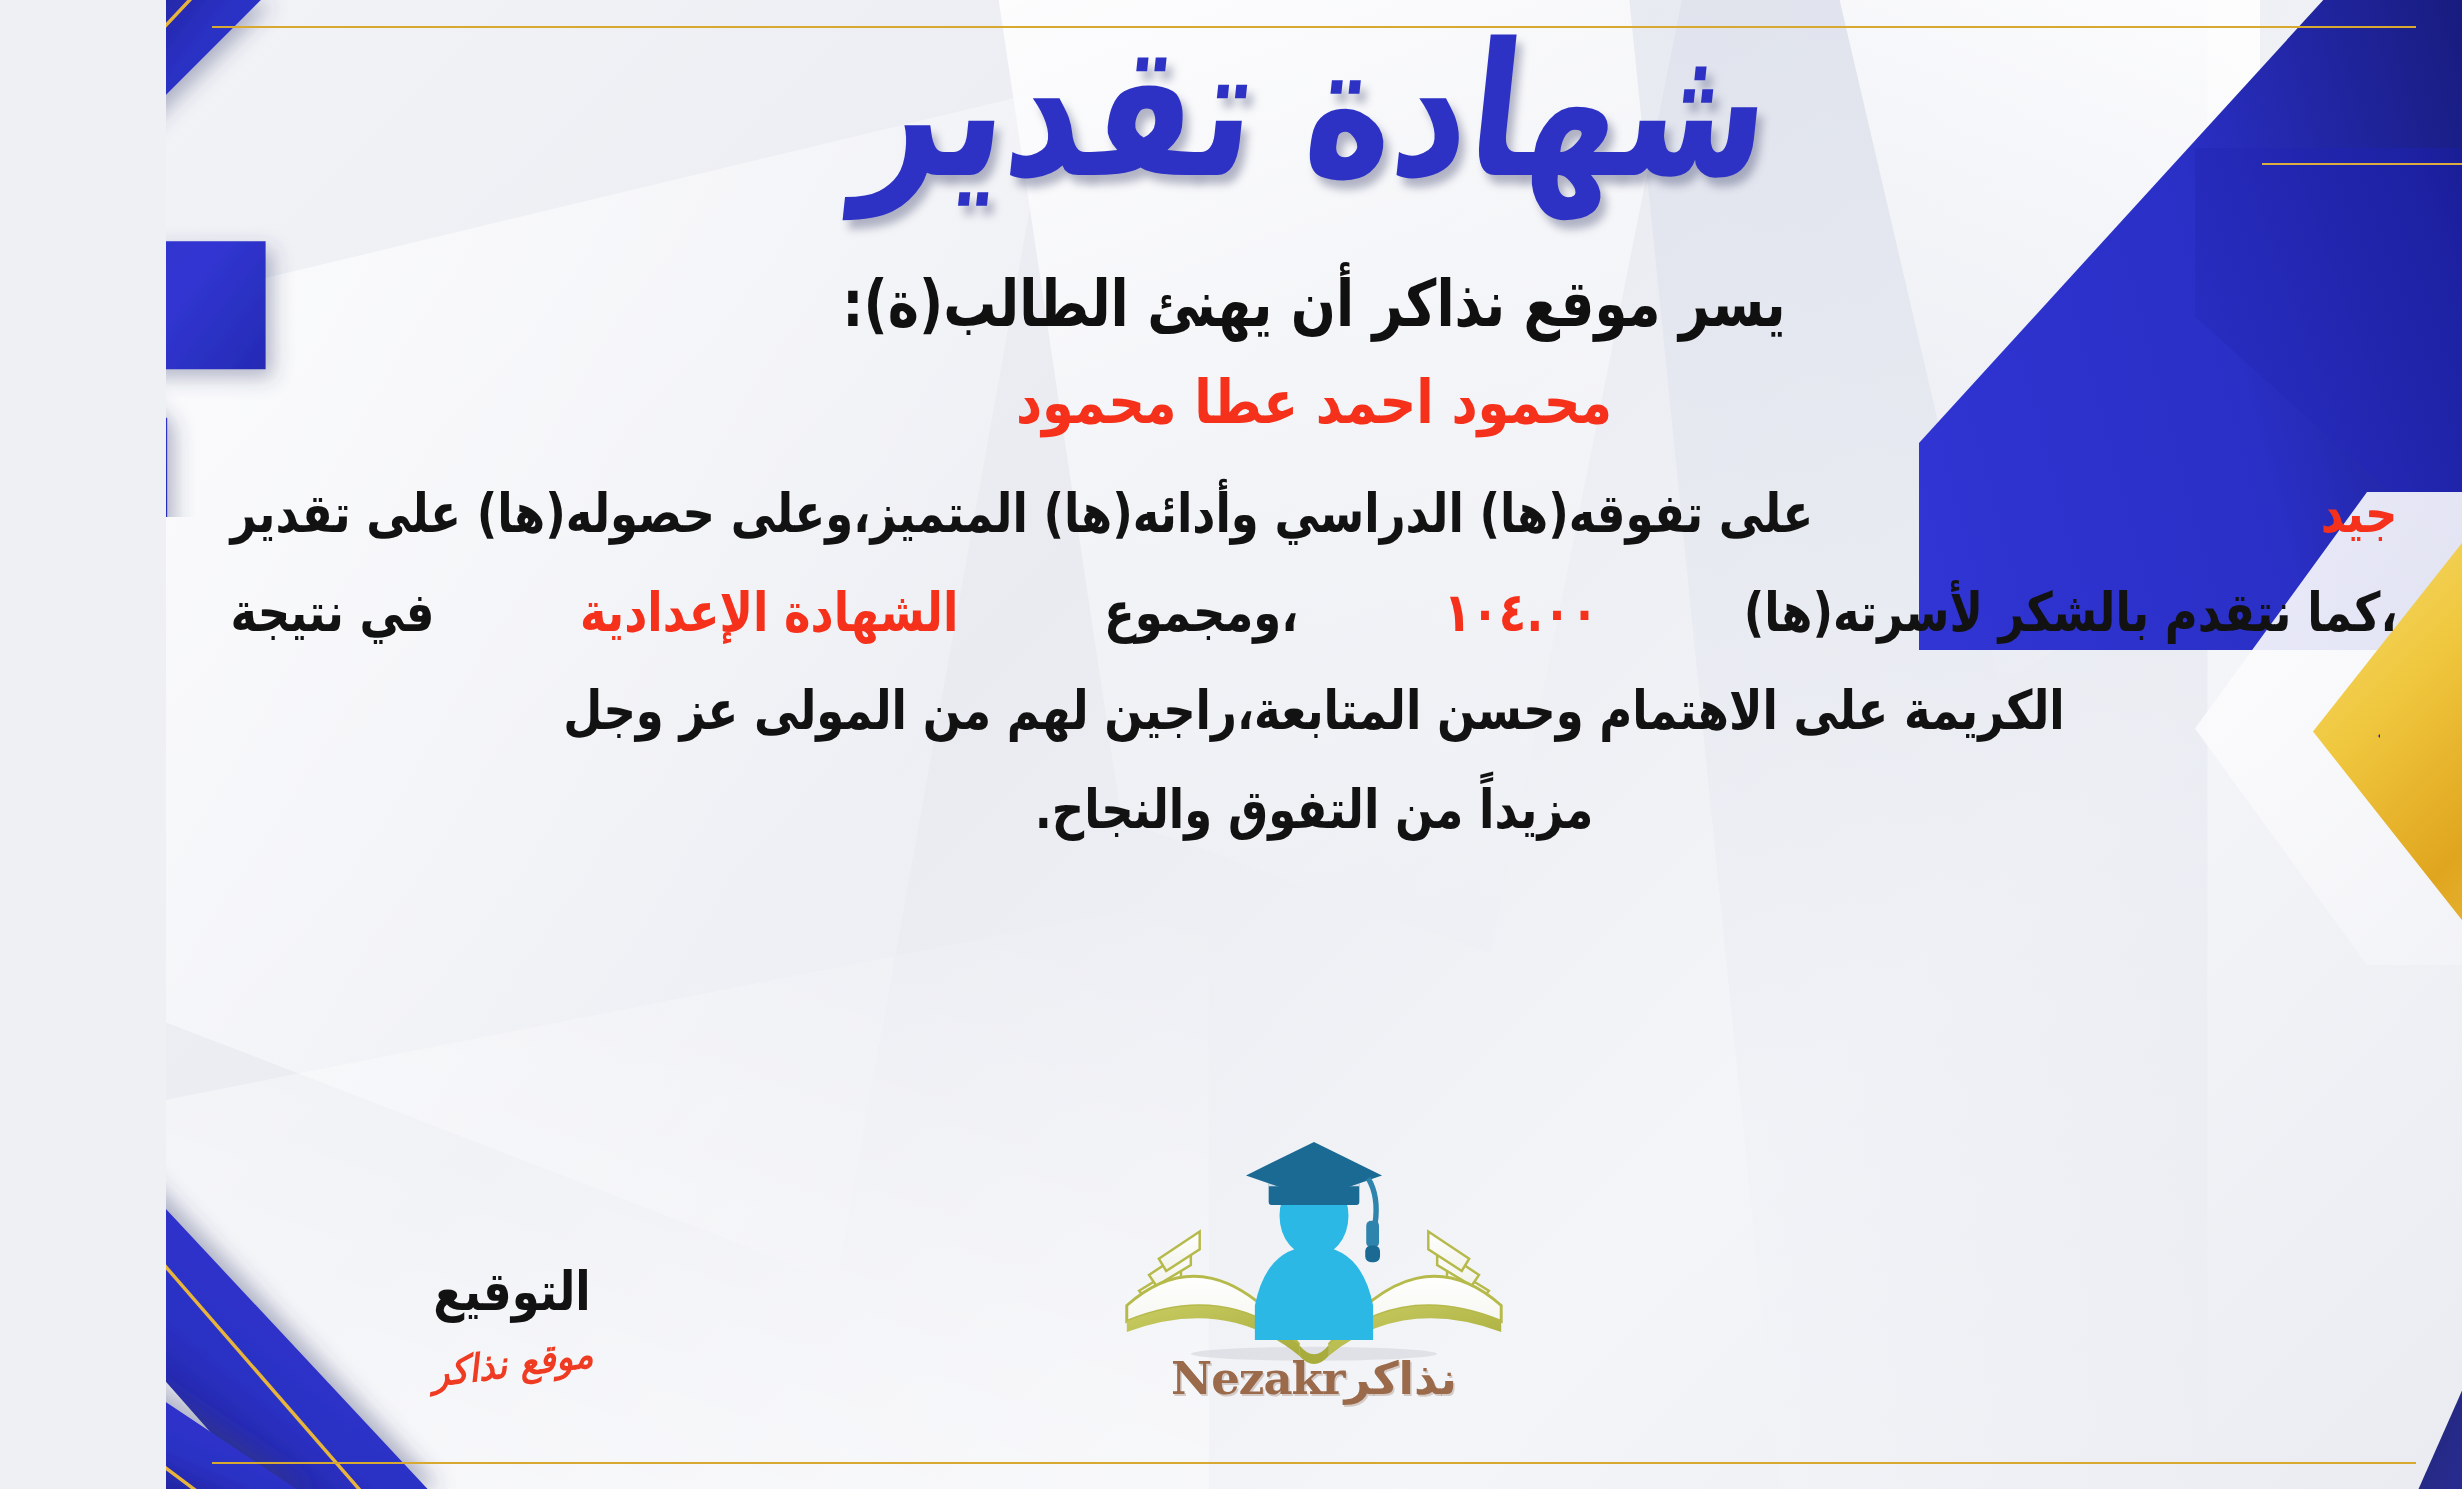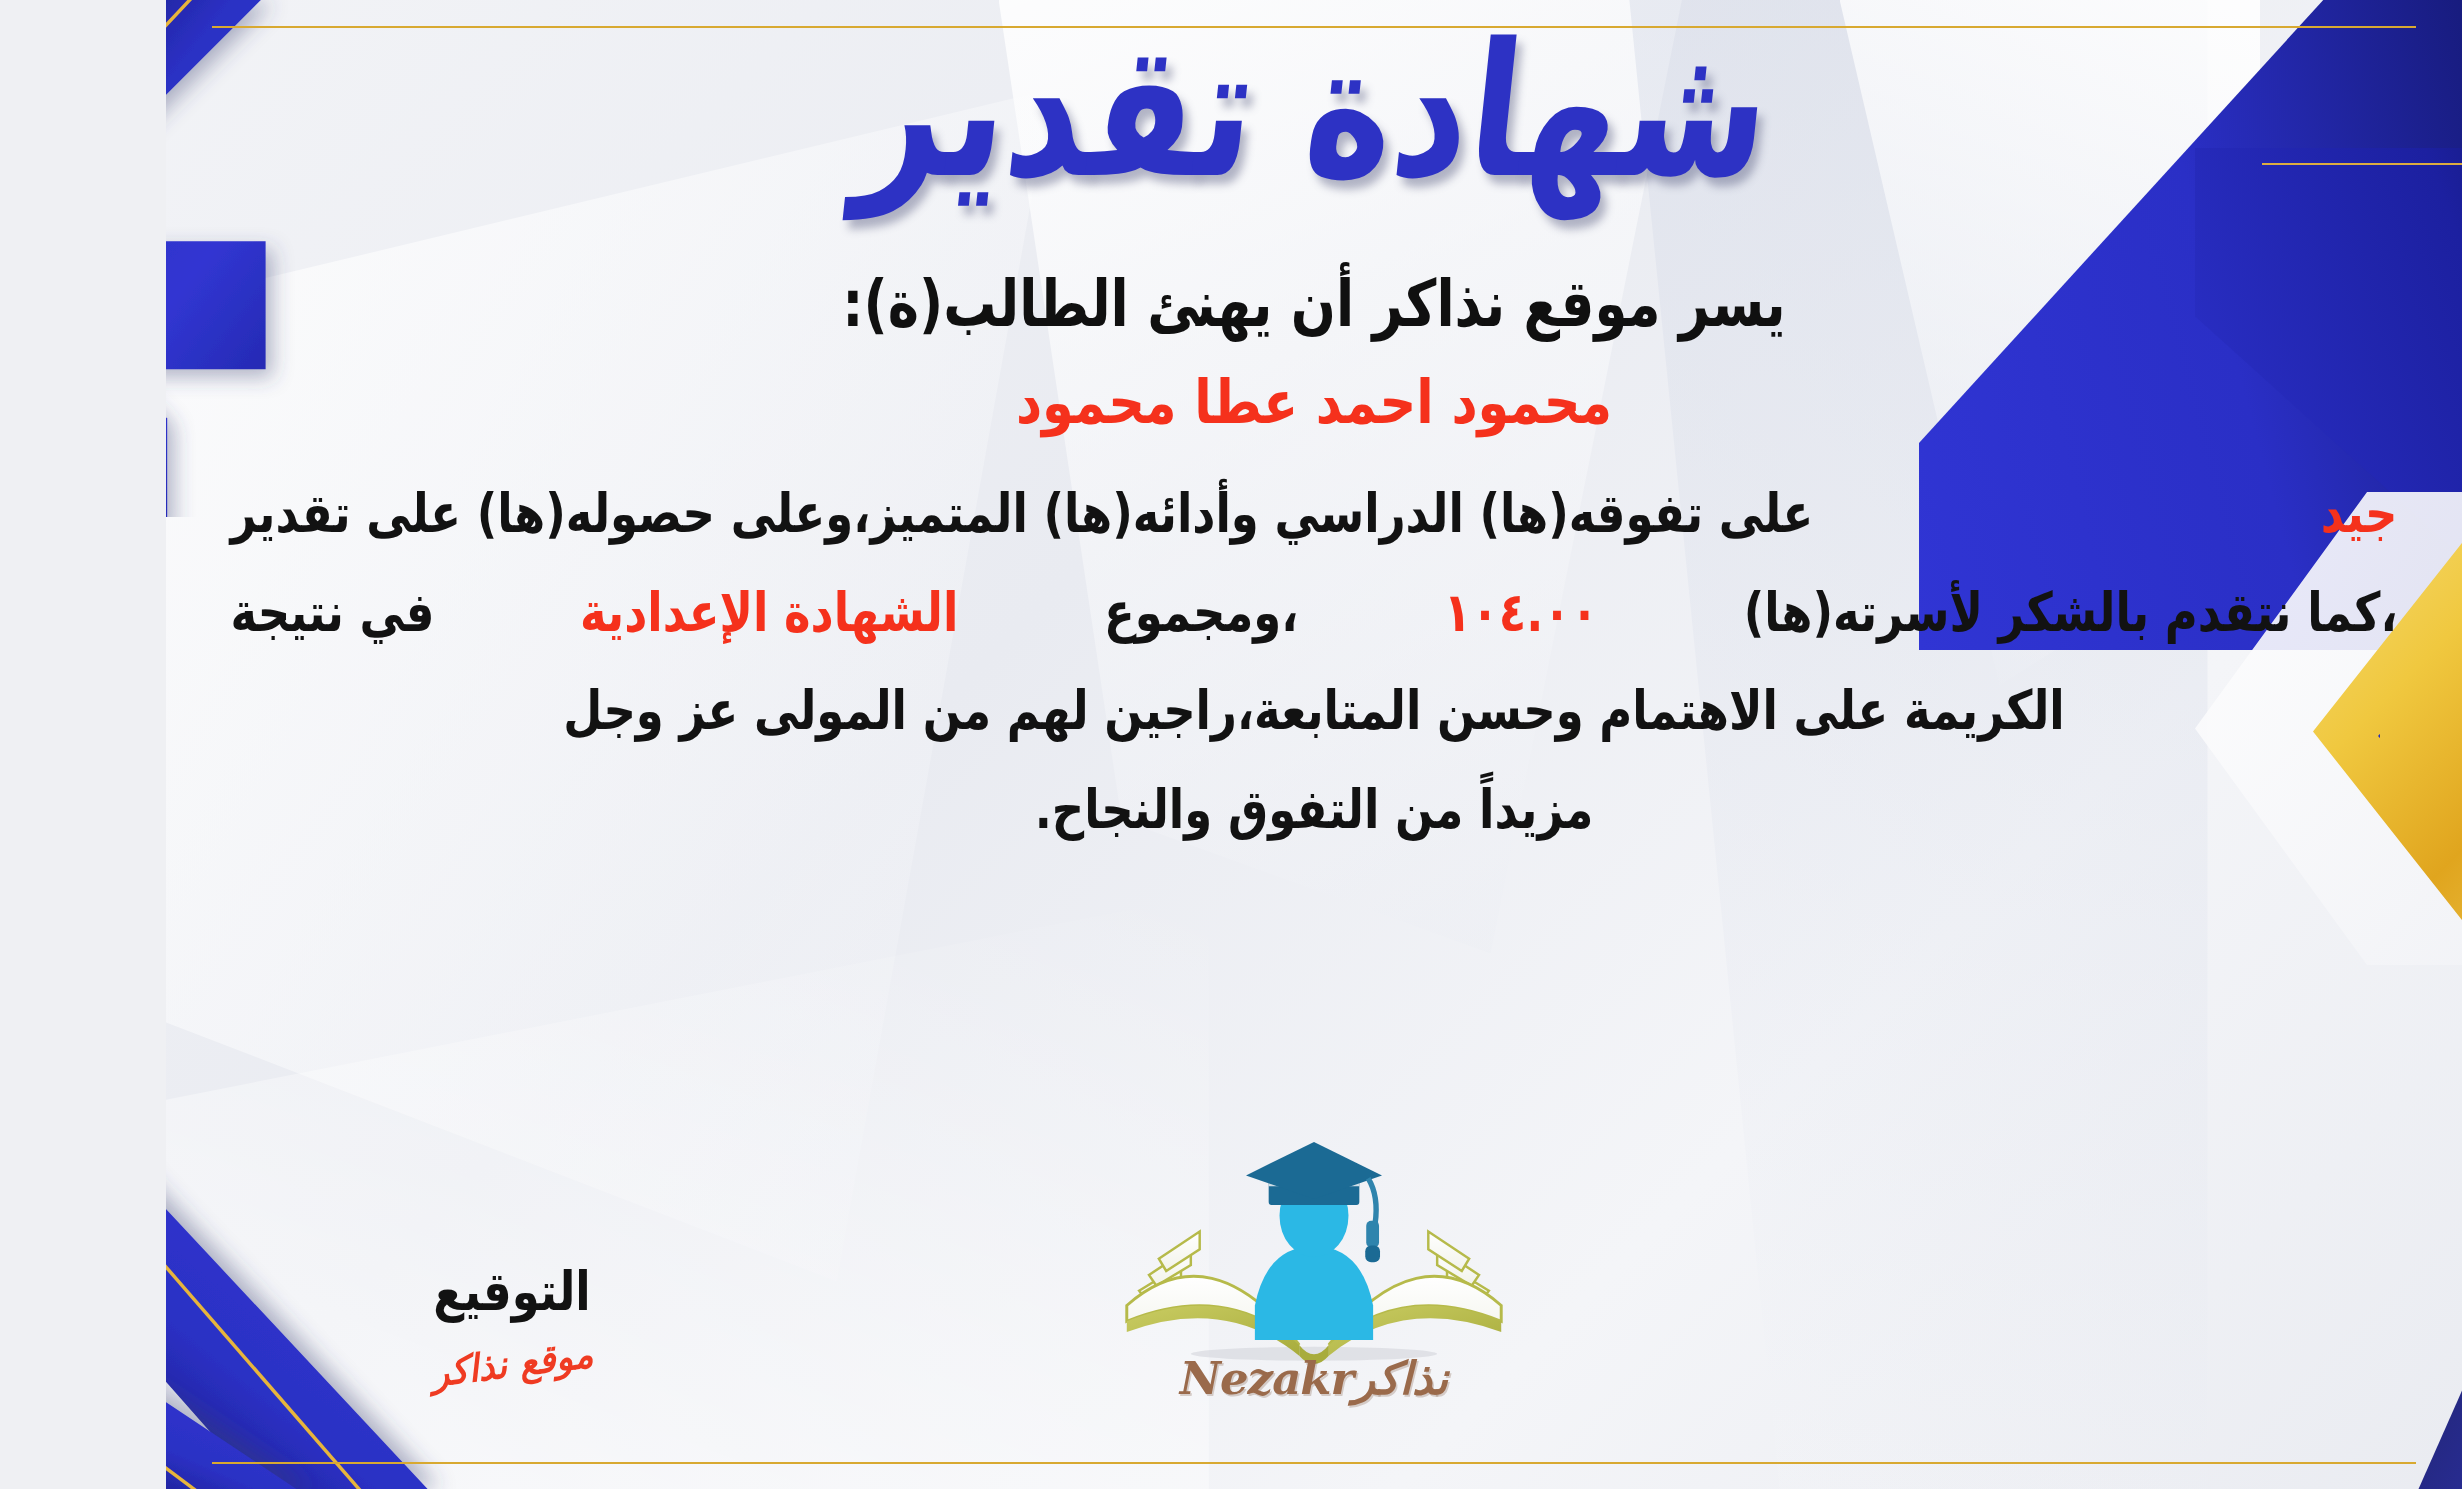--- a/index.html
+++ b/index.html
@@ -164,21 +164,21 @@
     display:block;font-size:36px;color:#ef3b22;
     font-family:"DejaVu Serif","Liberation Serif",serif;
     font-style:italic;font-weight:600;
     transform:rotate(-7deg) scaleY(1.05);
     letter-spacing:2px;
   }
 
   
   .logo{
     position:absolute;left:50%;transform:translateX(-50%);
-    bottom:29.5px;width:404px;height:276px;font-style:italic;
+    bottom:29.5px;width:404px;height:276px;
   }
   .logo svg{display:block;width:100%;height:100%;}
 
   .logo-wordmark{
     position:absolute;left:0;right:0;bottom:3.9px;
     text-align:center;
     font-size:45px;font-weight:800;color:#9a6a4b;
     font-family:"DejaVu Serif","Liberation Serif",serif;
     letter-spacing:-1px;direction:ltr;
     text-shadow:1.5px 1.5px 0 rgba(120,80,55,.25);

